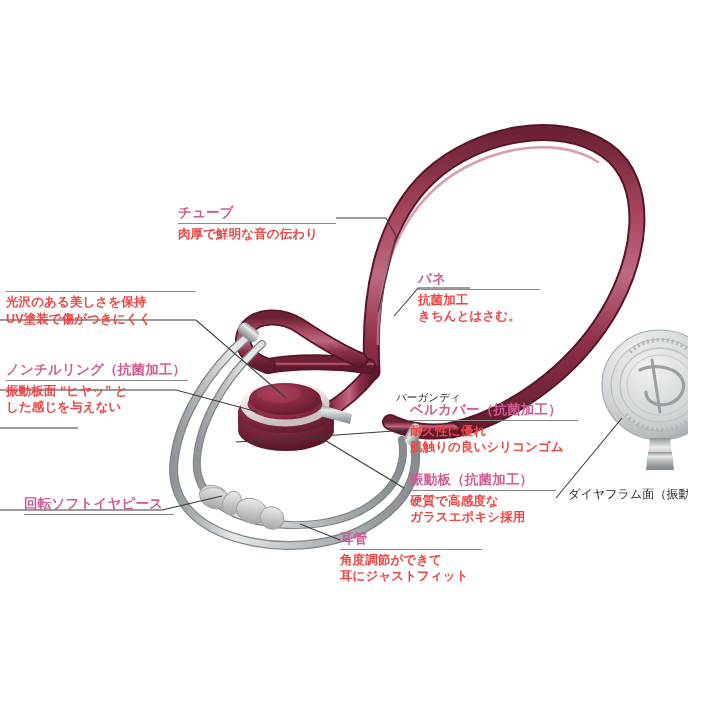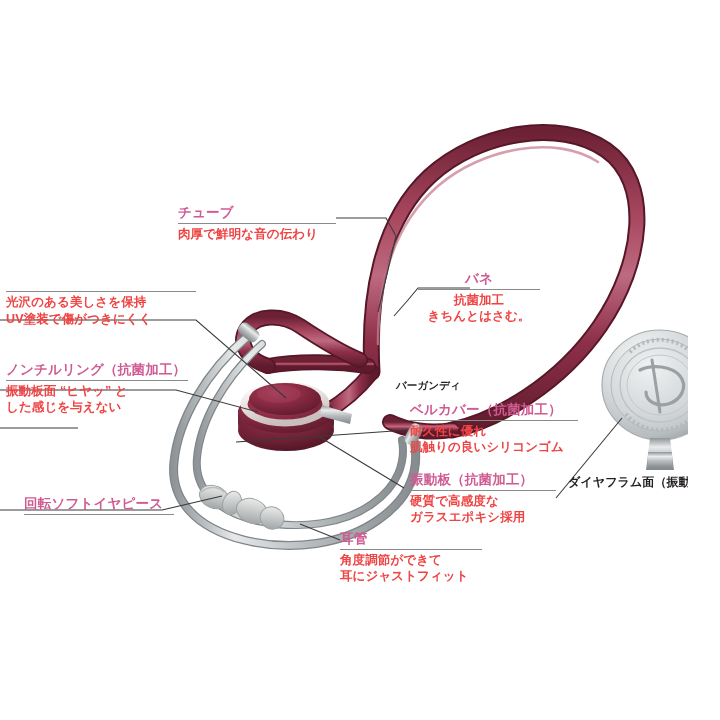--- a/index.html
+++ b/index.html
@@ -47,24 +47,25 @@
     font-weight:700;
     color:#ef4444;
     line-height:1.34;
     letter-spacing:.1px;
   }
 
   
   .note{
     position:absolute;
     font-size:11px;
-    font-weight:700;
+    font-weight:400;
     color:#231f20;
     white-space:nowrap;
     letter-spacing:.1px;
+    margin-top:12px;
   }
   .note.sm{font-size:10.5px;}
   .note.dia{font-size:12px;}
 
   
   .rule.wide{width:100%;}
 </style>
 </head>
 <body>
 
@@ -249,21 +250,21 @@
       <path d="M556 498 L 622 418"></path>
     </g>
   </svg>
 
   <div class="callout" style="left:178px; top:203px; width:158px;">
     <div class="head">チューブ</div>
     <div class="rule wide"></div>
     <div class="body">肉厚で鮮明な音の伝わり</div>
   </div>
 
-  <div class="callout" style="left:418px; top:269px; width:122px;text-align:center;">
+  <div class="callout" style="left:418px; top:269px; width:122px;">
     <div class="head">バネ</div>
     <div class="rule wide"></div>
     <div class="body">抗菌加工</div>
     <div class="body">きちんとはさむ。</div>
   </div>
 
   <div class="callout" style="left:6px; top:290px; width:190px;">
     <div class="rule wide"></div>
     <div class="body">光沢のある美しさを保持</div>
     <div class="body">UV塗装で傷がつきにくく</div>

